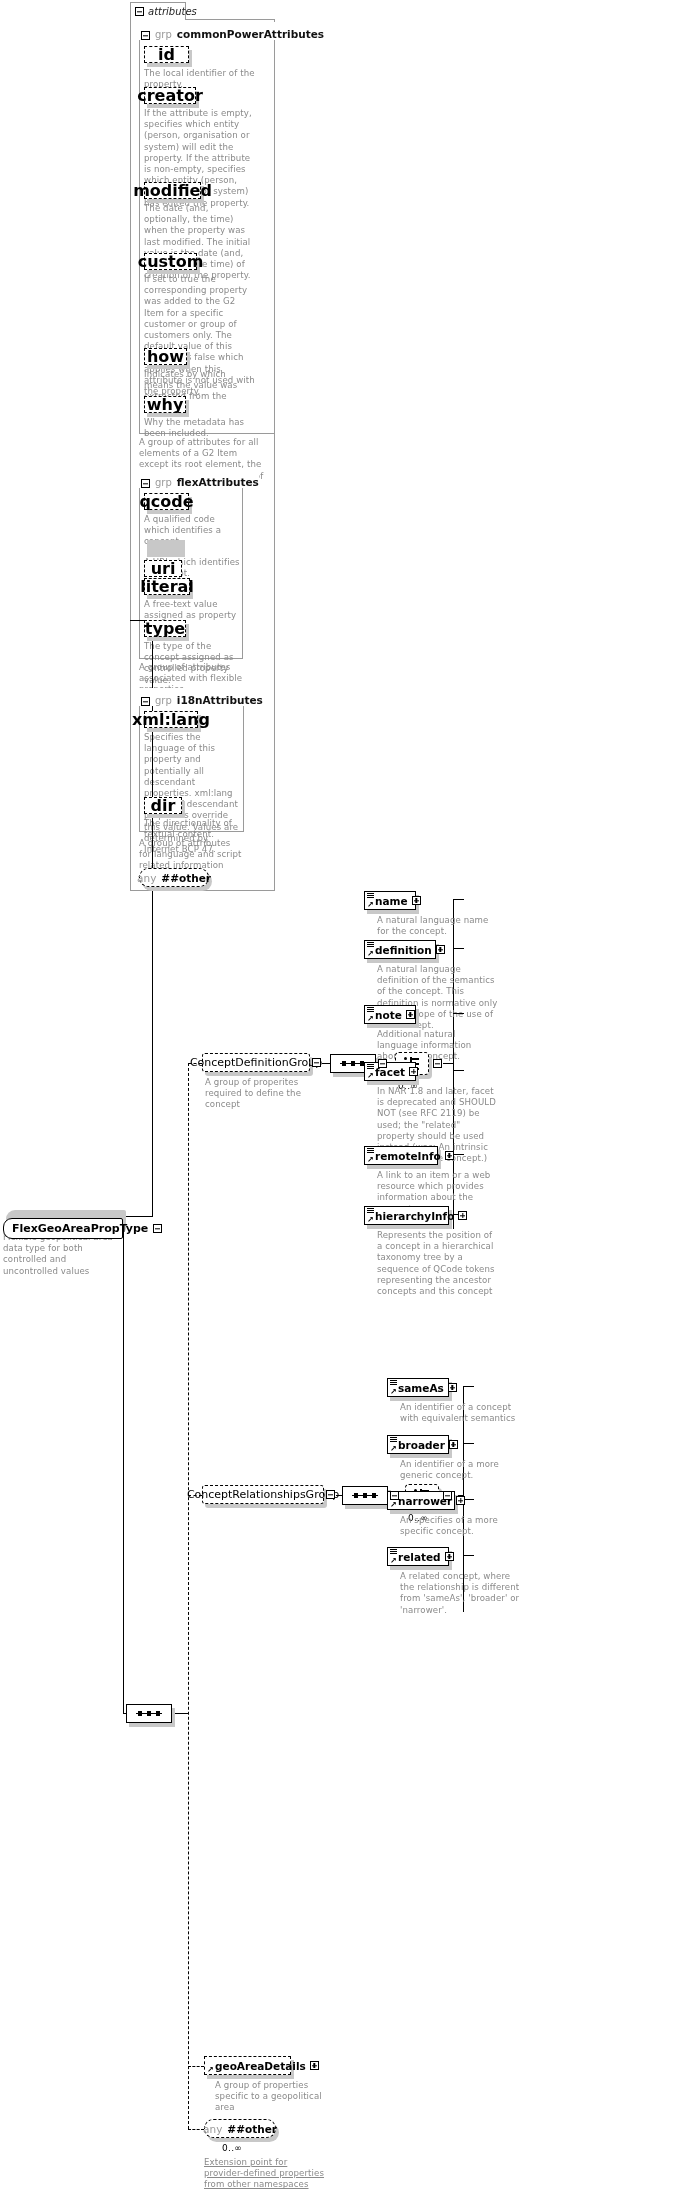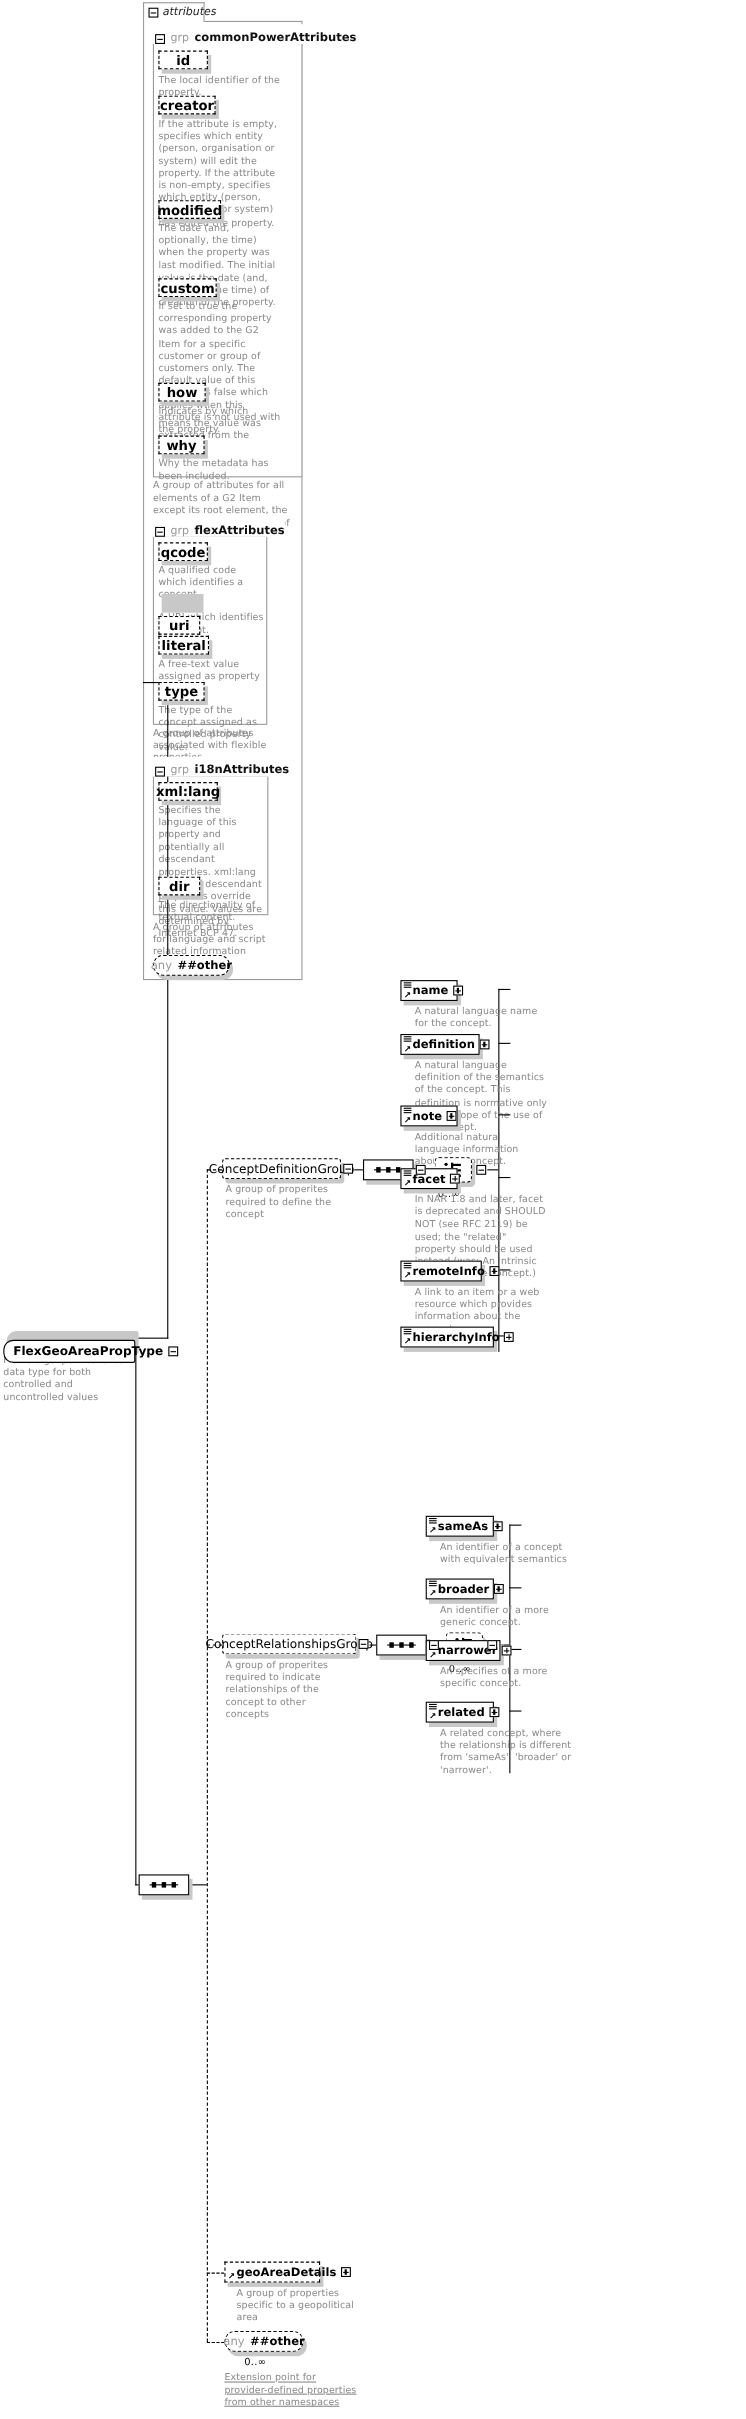--- a/index.html
+++ b/index.html
@@ -65,21 +65,21 @@
     background:#000;transform:translateX(-50%);
   }
 
   
   .attrnode{
     position:absolute;
     height:17px;
     border:1.5px dashed #000;
     background:#fff;
     display:flex;align-items:center;justify-content:center;
-    font-size:12px;font-weight:bold;
+    font-size:16px;font-weight:bold;
     box-sizing:border-box;
     padding:0 6px;
     z-index:2;
   }
   .shadow{
     position:absolute;
     background:#c8c8c8;
     z-index:1;
   }
 
@@ -419,28 +419,28 @@
   <div class="elnode" style="left:364px;top:1206px;width:85px;">
     <span class="lines">
         <i></i>
         <i></i>
         <i></i>
       </span>
     <span class="arrow">↗</span>
     <span>hierarchyInfo</span>
     <span class="ctrl plus" style="margin-left:auto;"></span>
   </div>
+  <div class="doc" style="left:377px;top:1230px;width:122px;">Represents the position of a concept in a hierarchical taxonomy tree by a sequence of QCode tokens representing the ancestor concepts and this concept</div>
 
   <div class="dln h" style="left:188px;top:1495px;width:14px;"></div>
   <div class="shadow" style="left:205px;top:1489px;width:122px;height:19px;border-radius:3px;"></div>
   <div class="grpref" style="left:202px;top:1485px;width:122px;">
     <span>ConceptRelationshipsGroup</span>
   </div>
   <div class="ctrl" style="position:absolute;left:326px;top:1490px;z-index:5;"></div>
-  <div class="doc" style="left:205px;top:1509px;width:112px;">A group of properites required to indicate relationships of the concept to other concepts</div>
 
   <div class="ln h" style="left:336px;top:1495px;width:6px;"></div>
   <div class="shadow" style="left:345px;top:1490px;width:46px;height:19px;"></div>
   <div class="seq" style="left:342px;top:1486px;">
     <span class="bar">
         <i></i>
         <i></i>
         <i></i>
       </span>
   </div>

